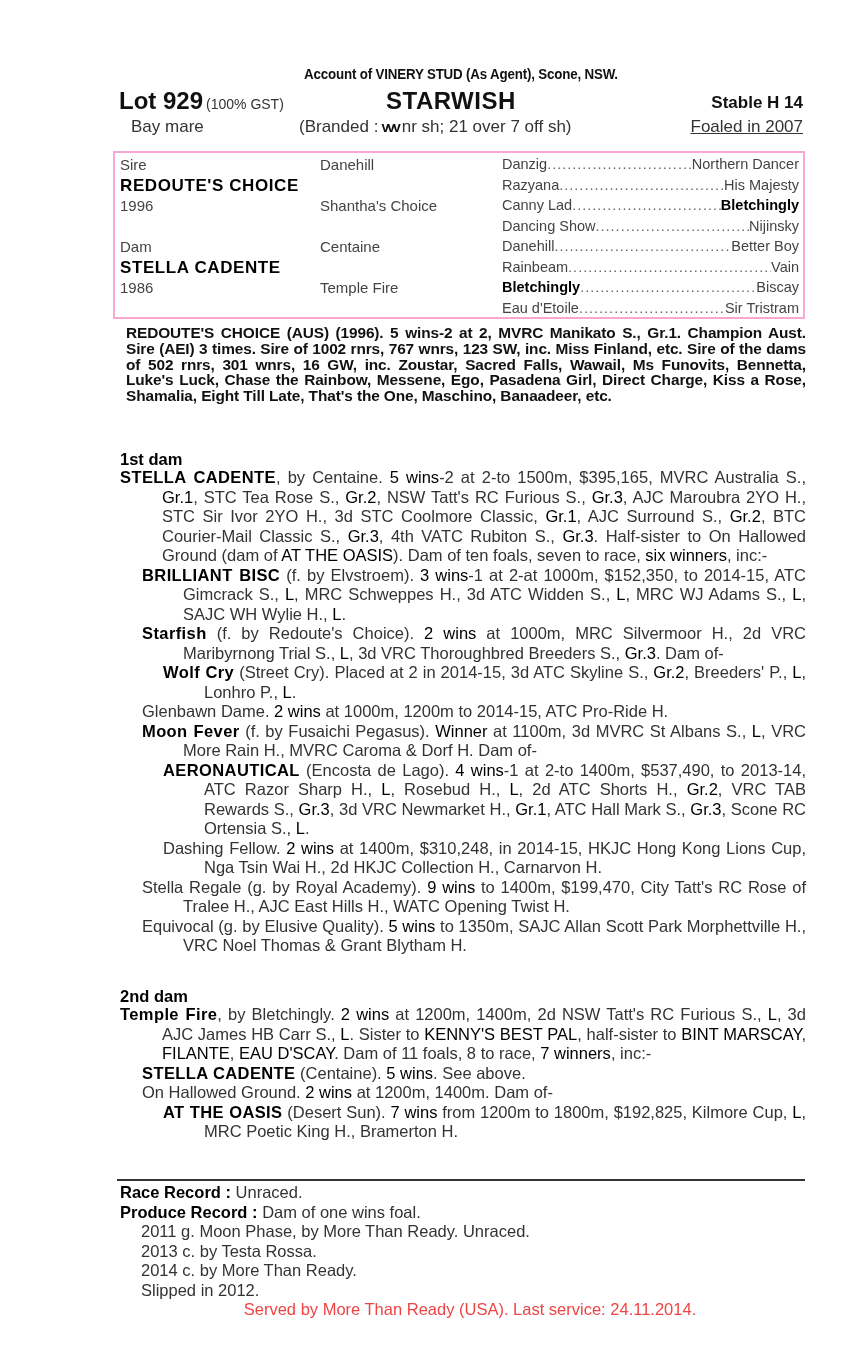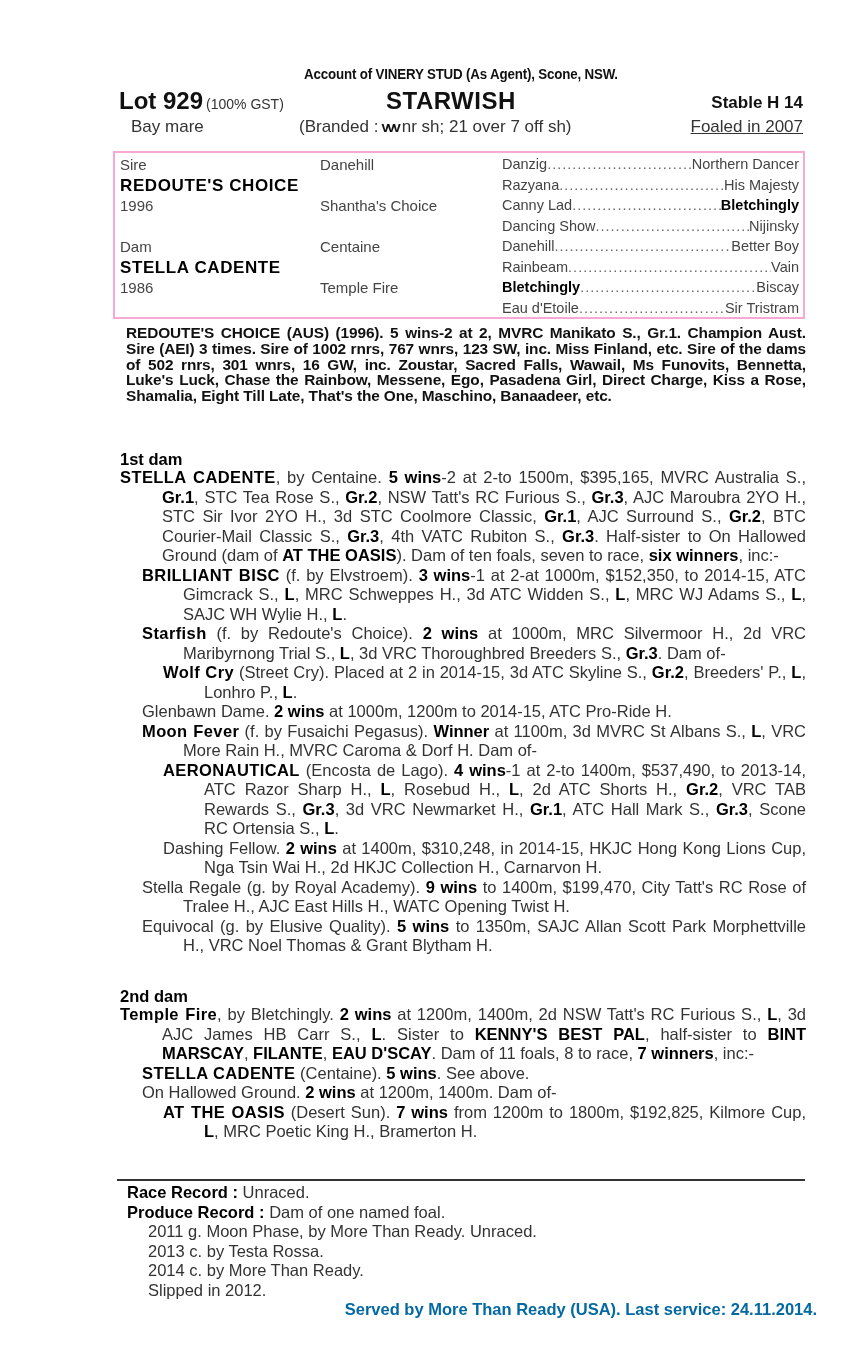--- a/index.html
+++ b/index.html
@@ -41,28 +41,28 @@
                line-height: 15.8px; color: #111; text-align: justify; letter-spacing: -0.1px;
                transform: scaleX(1.0); }
 
   .sect { position: absolute; left: 7px; width: 686px; font-size: 16.5px; line-height: 19.5px; color: #333; }
   .sect-title { font-weight: bold; font-size: 16.5px; color: #000; height: 18px; line-height: 18px; }
   .entry { text-align: justify; }
   .lv0 { padding-left: 42px; text-indent: -42px; }
   .lv1 { padding-left: 63px; text-indent: -41px; }
   .lv2 { padding-left: 84px; text-indent: -41px; }
   .hb { font-weight: bold; color: #000; letter-spacing: 0.4px; }
-  .w { font-weight: bold; color: #000; }
+  .w { font-weight: normal; color: #000; }
 
   .sep { position: absolute; left: 4px; top: 1119px; width: 688px; height: 2px; background: #333; }
 
-  .records { position: absolute; left: 14px; top: 1123px; width: 690px; font-size: 16.5px; line-height: 19.5px; color:#333; }
+  .records { position: absolute; left: 7px; top: 1123px; width: 690px; font-size: 16.5px; line-height: 19.5px; color:#333; }
   .rec-label { font-weight: bold; color: #000; }
   .foal { padding-left: 21px; }
-  .served { font-weight: bold; color: #0369a1; text-align: right; padding-left: 10px; }
+  .served { font-weight: normal; color: #ef4444; text-align: center; padding-left: 10px; }
 </style>
 </head>
 <body>
 
 <div class="page">
 
   <div class="account">Account of VINERY STUD (As Agent), Scone, NSW.</div>
 
   <div class="lotline">
     <div class="lot"><span>Lot 929</span><span class="gst">(100% GST)</span></div>
@@ -164,21 +164,21 @@
         <div class="entry lv1"><span class="hb">STELLA CADENTE</span><span> (Centaine). </span><span class="w">5 wins</span><span>. See above.</span></div>
         <div class="entry lv1"><span>On Hallowed Ground. </span><span class="w">2 wins</span><span> at 1200m, 1400m. Dam of-</span></div>
         <div class="entry lv2"><span class="hb">AT THE OASIS</span><span> (Desert Sun). </span><span class="w">7 wins</span><span> from 1200m to 1800m, $192,825, Kilmore Cup, </span><span class="w">L</span><span>, MRC Poetic King H., Bramerton H.</span></div>
       </div>
   </div>
 
   <div class="sep"></div>
 
   <div class="records">
     <div><span class="rec-label">Race Record :</span> <span>Unraced.</span></div>
-    <div><span class="rec-label">Produce Record :</span> <span>Dam of one named foal.</span></div>
+    <div><span class="rec-label">Produce Record :</span> <span>Dam of one wins foal.</span></div>
     <div class="foal">2011 g. Moon Phase, by More Than Ready. Unraced.</div>
     <div class="foal">2013 c. by Testa Rossa.</div>
     <div class="foal">2014 c. by More Than Ready.</div>
     <div class="foal">Slipped in 2012.</div>
     <div class="served">Served by More Than Ready (USA). Last service: 24.11.2014.</div>
   </div>
 
 </div>
 
 </body></html>

